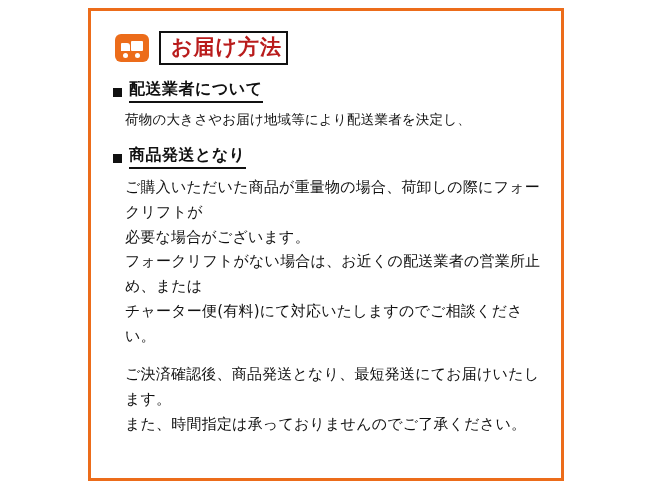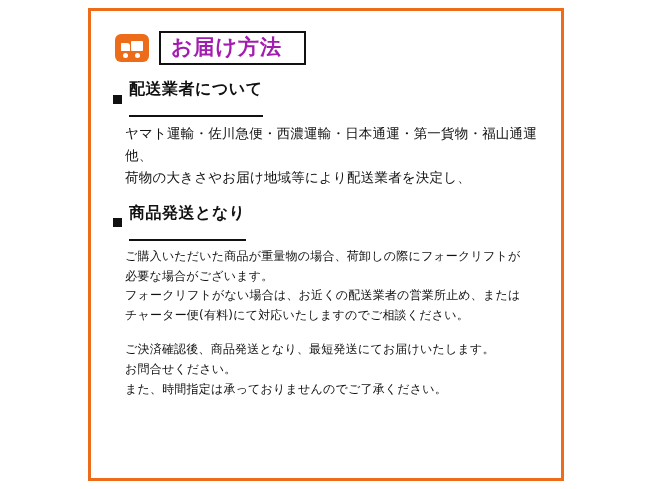--- a/index.html
+++ b/index.html
@@ -72,25 +72,25 @@
     bottom: 4px;
     width: 5px;
     height: 5px;
     background: #ffffff;
     border-radius: 50%;
   }
   .truck-badge .wheel1 { left: 8px; }
   .truck-badge .wheel2 { left: 20px; }
   .title-box {
     border: 2px solid #111111;
-    padding: 1px 22px 3px 10px;
+    padding: 1px 4px 3px 10px;
     font-size: 21px;
     font-weight: bold;
     line-height: 1.25;
-    color: #a21caf;
+    color: #b91c1c;
     letter-spacing: 1px;
   }
   
   .section {
     margin: 0 0 14px 0;
   }
   .section-head {
     display: flex;
     align-items: center;
     gap: 7px;
@@ -101,32 +101,32 @@
     height: 9px;
     background: #111111;
     flex: 0 0 auto;
     margin-top: 2px;
   }
   .section-title {
     font-size: 16px;
     font-weight: bold;
     color: #111111;
     border-bottom: 2px solid #111111;
-    padding-bottom: 15px;
+    padding-bottom: 1px;
     letter-spacing: 0.5px;
   }
   .body-text {
     margin: 0 0 0 14px;
     font-size: 13.5px;
     line-height: 1.62;
     color: #111111;
     letter-spacing: 0.2px;
   }
   .body-text.small {
-    font-size: 12px;
+    font-size: 15px;
     line-height: 1.65;
   }
   .body-text p {
     margin: 0;
   }
 </style>
 </head>
 <body>
 
 <div class="page">
@@ -142,41 +142,39 @@
         </span>
         <span class="title-box">お届け方法</span>
       </div>
 
       <div class="section">
         <div class="section-head">
           <span class="sq"></span>
           <span class="section-title">配送業者について</span>
         </div>
         <div class="body-text">
-          <p>ヤマト運輸・佐川急便・西濃運輸・日本通運・第一貨物・福山通運他、</p>
           <p>荷物の大きさやお届け地域等により配送業者を決定し、</p>
         </div>
       </div>
 
       <div class="section">
         <div class="section-head">
           <span class="sq"></span>
           <span class="section-title">商品発送となり</span>
         </div>
         <div class="body-text small">
           <p>ご購入いただいた商品が重量物の場合、荷卸しの際にフォークリフトが</p>
           <p>必要な場合がございます。</p>
           <p>フォークリフトがない場合は、お近くの配送業者の営業所止め、または</p>
           <p>チャーター便(有料)にて対応いたしますのでご相談ください。</p>
         </div>
       </div>
 
       <div class="section">
         <div class="body-text small">
           <p>ご決済確認後、商品発送となり、最短発送にてお届けいたします。</p>
-          <p>お問合せください。</p>
           <p>また、時間指定は承っておりませんのでご了承ください。</p>
         </div>
       </div>
 
     </div>
   </div>
 </div>
 
 </body></html>

